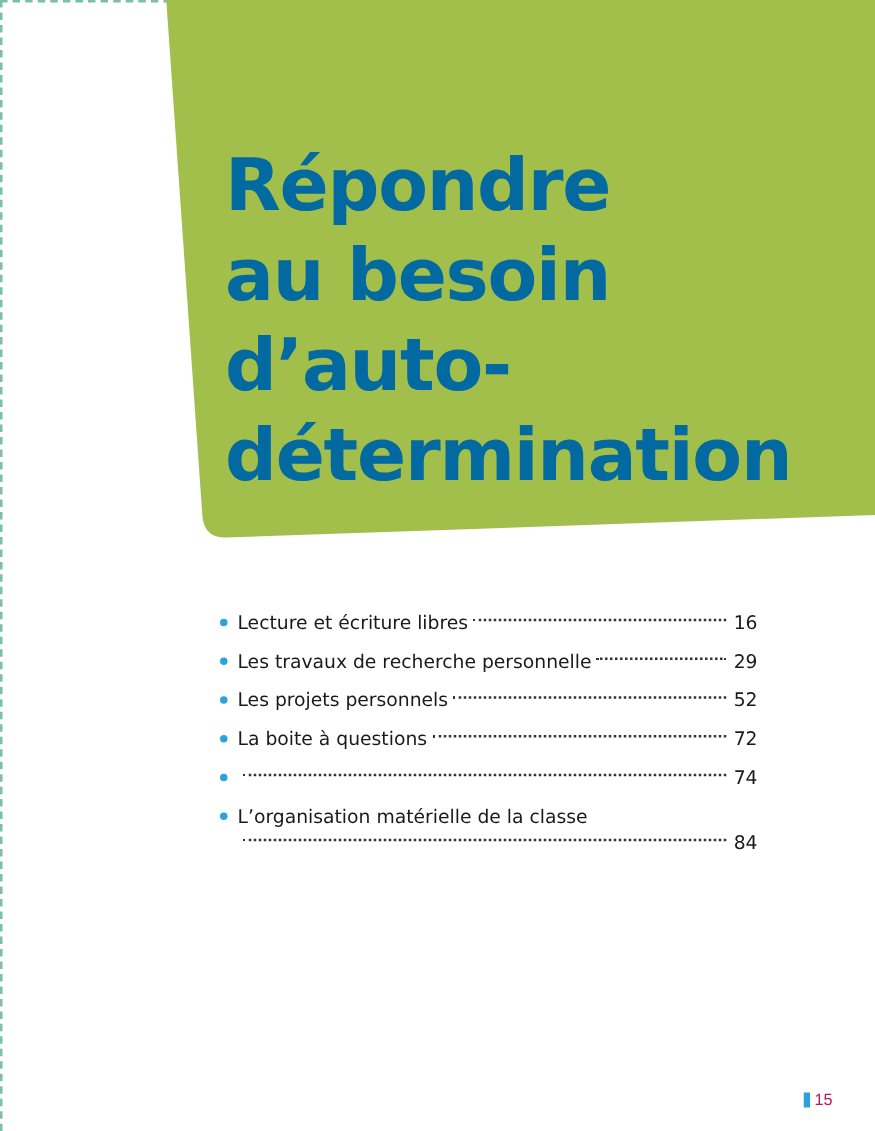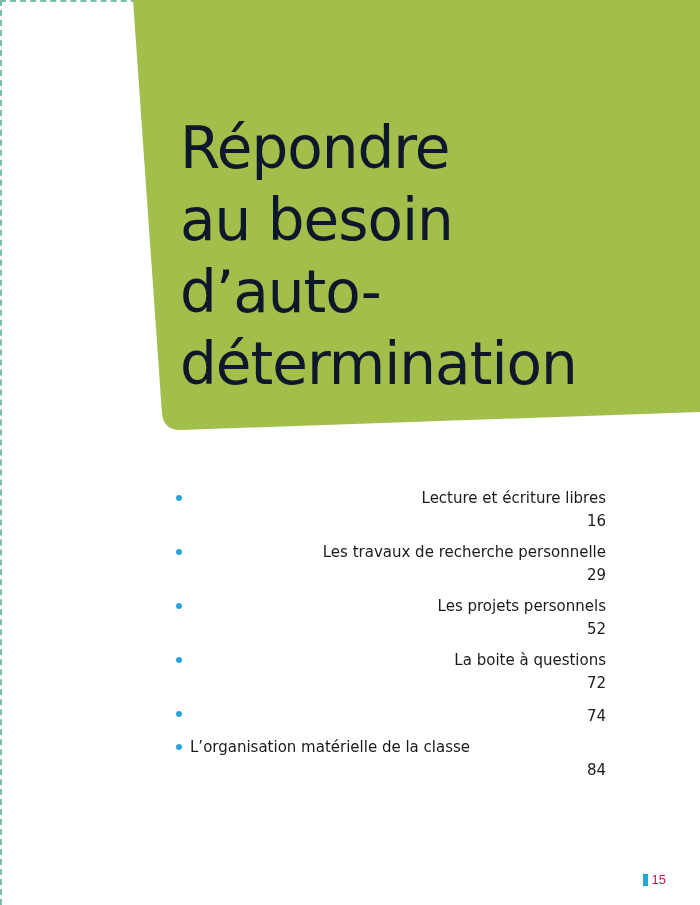--- a/index.html
+++ b/index.html
@@ -29,23 +29,23 @@
     .green-panel {
       position: absolute;
       left: 0; top: 0;
       width: 700px; height: 440px;
     }
     .title {
       position: absolute;
       left: 180px;
       top: 112px;
       margin: 0;
-      color: #0f172a;
+      color: #0369a1;
       font-family: "DejaVu Sans", sans-serif;
-      font-weight: normal;
+      font-weight: bold;
       font-size: 58px;
       line-height: 72px;
       letter-spacing: -1px;
     }
     .title span { display: block; }
 
     .toc {
       position: absolute;
       left: 176px;
       top: 488px;
@@ -65,22 +65,21 @@
     }
     .bullet {
       position: absolute;
       left: 0; top: 7px;
       width: 6px; height: 6px;
       border-radius: 50%;
       background: #2aa3dc;
     }
     .toc-line {
       display: flex;
-      align-items: flex-end;
-      flex-direction: column;
+      align-items: center;
     }
     .toc-label { white-space: nowrap; }
     .leader {
       flex: 1;
       margin: 0 6px 0 4px;
       border-bottom: 2px dotted #333333;
       height: 0;
       position: relative;
       top: -3px;
     }

